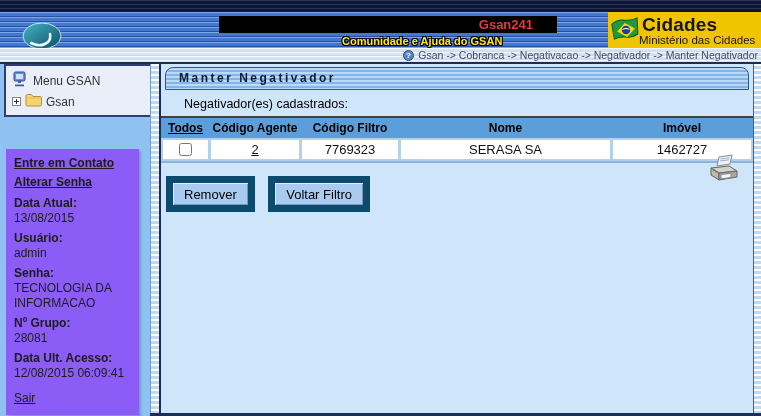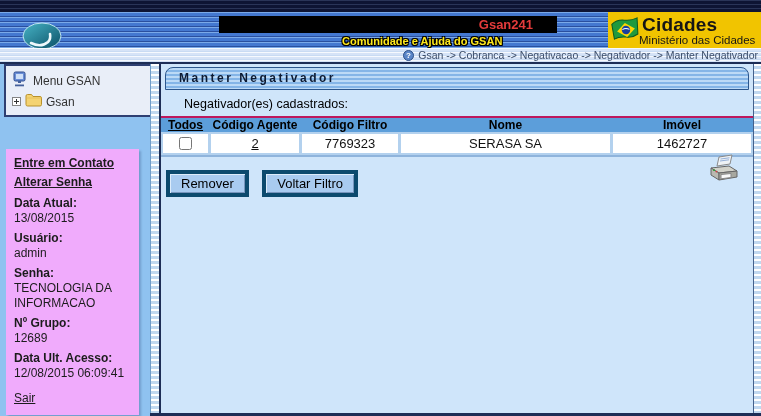--- a/index.html
+++ b/index.html
@@ -32,21 +32,21 @@
     font-size:10.5px;color:#3d4e6a;}
   .crumbbar .help{margin-right:4px;display:inline-flex;}
   .divider{position:absolute;left:0;top:62px;width:761px;height:2px;background:#1d2d56;}
 
   
   .sidebar{position:absolute;left:0;top:64px;width:150px;height:352px;background:#8fc2f0;}
   .menu-box{position:absolute;left:4px;top:0px;width:129px;border:2px solid #2e3f72;
     background:#e9eef8;padding:5px 12px 5px 6px;font-size:12px;color:#333;}
   .menu-row{display:flex;align-items:center;gap:6px;cursor:pointer;}
   .tree-row{display:flex;align-items:center;gap:4px;margin-top:3px;cursor:pointer;}
-  .info-box{position:absolute;left:6px;top:85px;width:123px;background:#f0abfc;
+  .info-box{position:absolute;left:6px;top:85px;width:123px;background:#8b5cf6;
     padding:5px 2px 9px 8px;font-size:12px;color:#1c1c1c;line-height:15px;
     box-shadow:2px 2px 2px rgba(60,90,140,.35);}
   .info-box a{color:#1c1c1c;text-decoration:underline;display:block;cursor:pointer;}
   .lnk-contact{font-weight:bold;margin:2px 0 4px 0;}
   .lnk-pass{font-weight:bold;margin:0 0 6px 0;}
   .pair{margin-bottom:5px;}
   .pair .lbl{font-weight:bold;}
   .lnk-sair{margin-top:10px;}
 
   
@@ -60,32 +60,32 @@
   
   .main-panel{position:absolute;left:161px;top:64px;width:592px;height:349px;background:#cfe5fa;}
   .title-bar{margin:3px 4px 0 4px;height:21px;line-height:21px;
     background:repeating-linear-gradient(180deg,#bcdaf6 0 2px,#84b5e7 2px 4px);
     border:1px solid #2c568c;border-radius:8px 8px 0 0;
     padding-left:13px;font-size:12px;font-weight:bold;letter-spacing:2.5px;color:#0d1b33;}
   .subtitle{margin:7px 0 5px 23px;font-size:12.5px;color:#000;}
 
   .grid{display:grid;grid-template-columns:45px 88px 96px 1fr 138px;column-gap:3px;
     box-sizing:border-box;padding:0 2px;}
-  .thead{border-top:2px solid #be185d;background:#5c9eda;height:16px;align-items:center;
+  .thead{border-top:2px solid #404040;background:#5c9eda;height:22px;align-items:center;
     font-size:12px;font-weight:bold;text-align:center;color:#000;}
   .thead .hl{text-decoration:underline;cursor:pointer;}
   .tbody{background:#b3d1ee;padding:2px;border-bottom:2px solid #8fb4dc;}
   .cell{background:#fff;height:19px;line-height:19px;font-size:13px;text-align:center;color:#111;
     display:flex;align-items:center;justify-content:center;}
   .cell a{color:#111;text-decoration:underline;cursor:pointer;}
   .cell input[type=checkbox]{width:13px;height:13px;margin:0;}
 
   .actions{margin:13px 0 0 5px;}
-  .btn{font-family:"Liberation Sans",sans-serif;font-size:13px;color:#000;height:27px;
-    padding:0 11px;margin-right:9px;background:#a9cbf0;border:4px solid #0c4a6e;
+  .btn{font-family:"Liberation Sans",sans-serif;font-size:13px;color:#000;height:36px;
+    padding:0 11px;margin-right:9px;background:#a9cbf0;border:7px solid #0c4a6e;
     box-shadow:inset 1px 1px 0 #ddecfb,inset -1px -1px 0 #7795bd;cursor:pointer;}
   .print{position:absolute;right:13px;top:90px;cursor:pointer;}
 </style>
 </head>
 <body>
 
 <div class="page">
 
   <div class="topbar"></div>
 
@@ -176,21 +176,21 @@
       <div class="pair">
         <div class="lbl">Usuário:</div>
         <div>admin</div>
       </div>
       <div class="pair">
         <div class="lbl">Senha:</div>
         <div>TECNOLOGIA DA INFORMACAO</div>
       </div>
       <div class="pair">
         <div class="lbl">Nº Grupo:</div>
-        <div>12689</div>
+        <div>28081</div>
       </div>
       <div class="pair">
         <div class="lbl">Data Ult. Acesso:</div>
         <div>12/08/2015 06:09:41</div>
       </div>
       <a class="lnk-sair">Sair</a>
     </div>
   </div>
 
   <div class="gutter left"></div>

